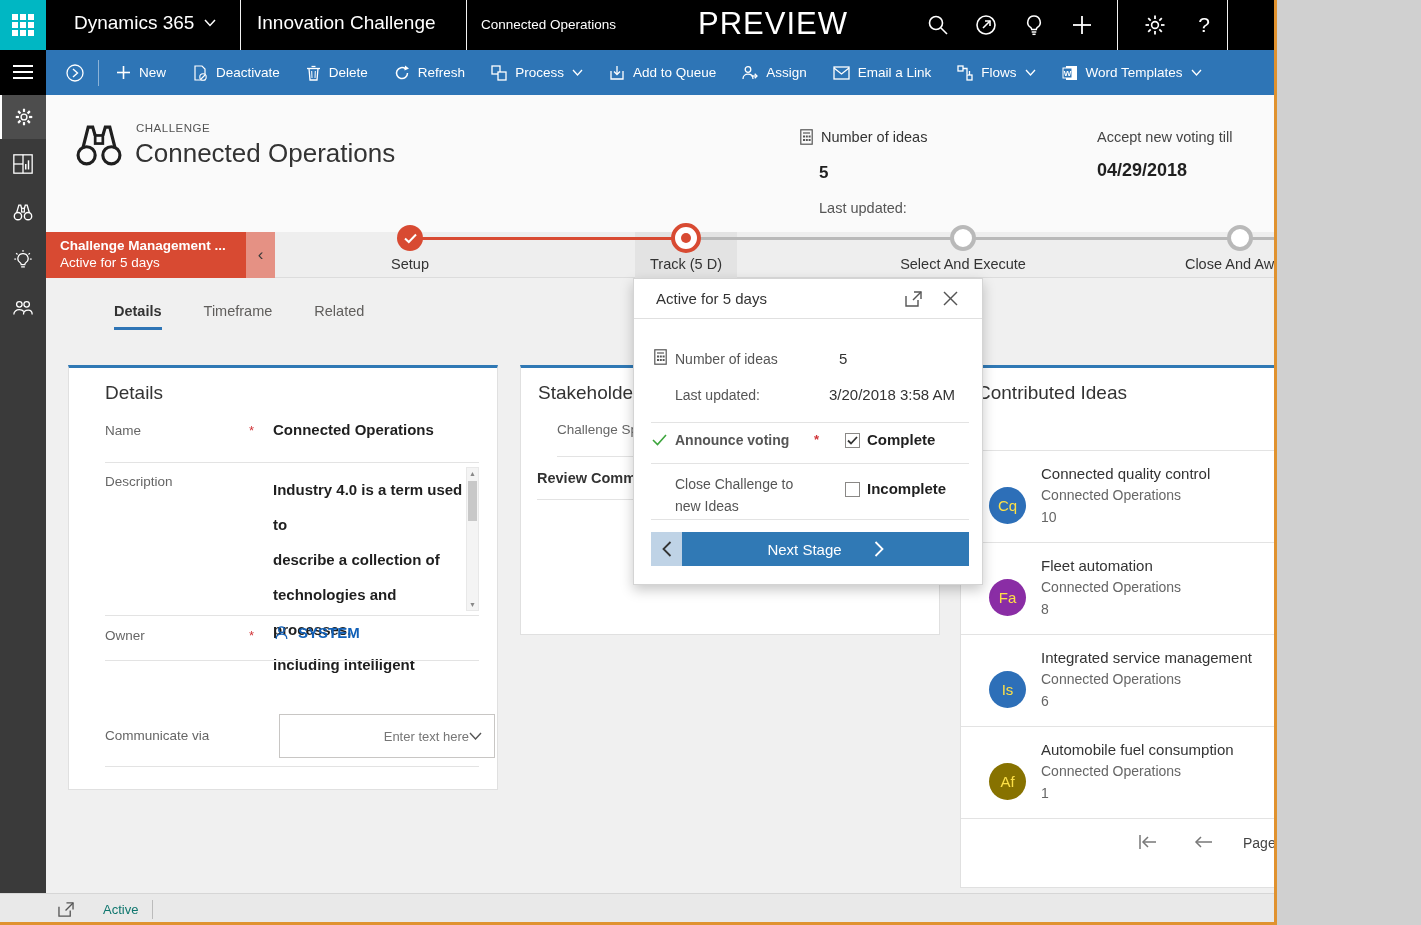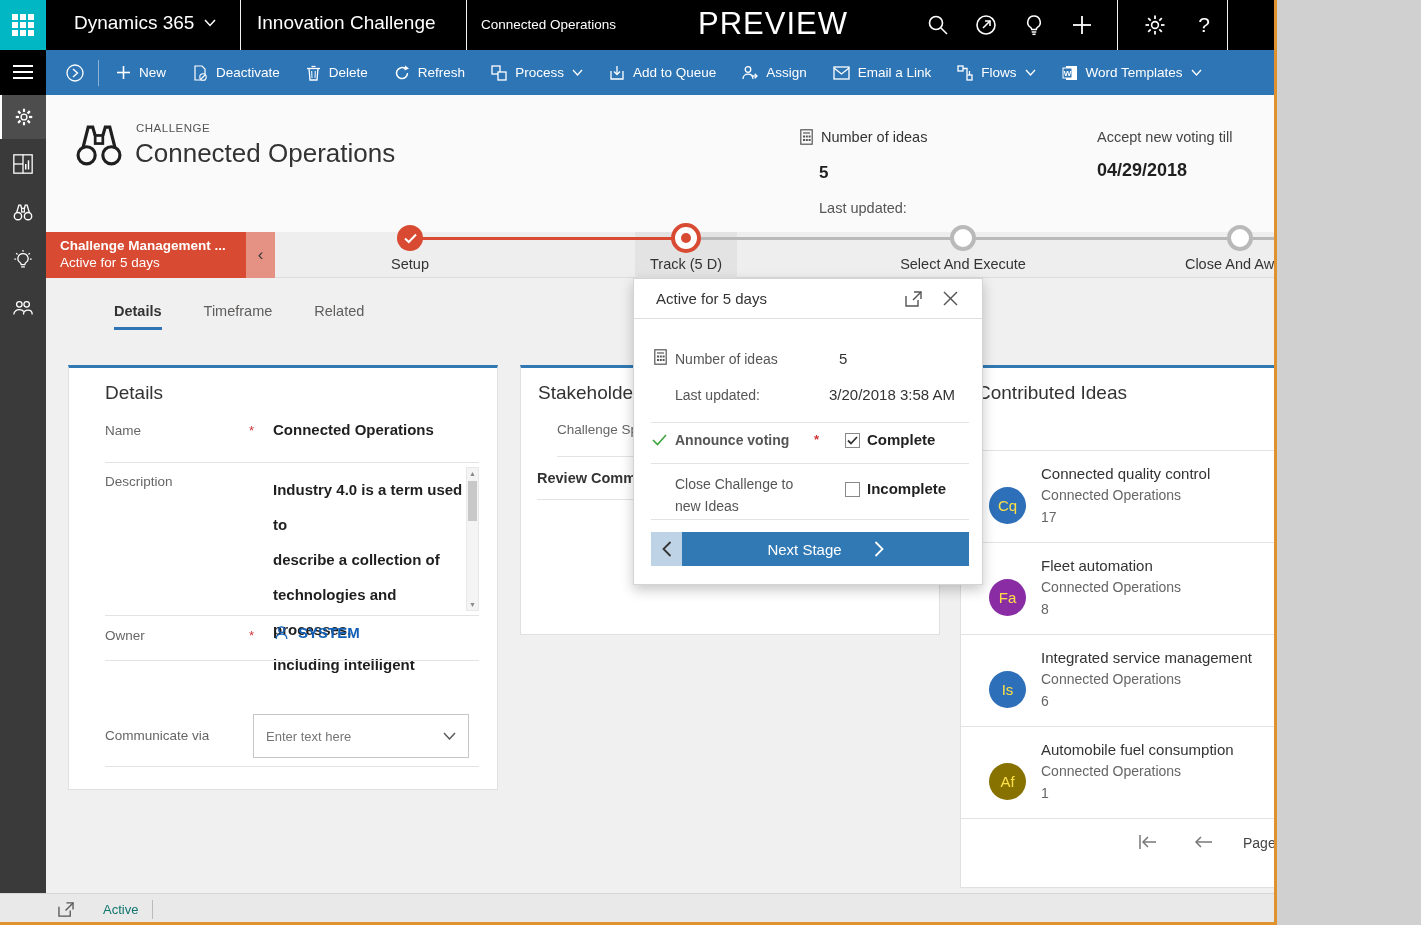--- a/index.html
+++ b/index.html
@@ -464,21 +464,21 @@
     <div class="lookup abs" style="left:204px; top:256px;">
       <svg width="17" height="17" viewBox="0 0 24 24">
           <circle cx="12" cy="8" r="4" fill="none" stroke="#1160b7" stroke-width="1.8"></circle>
           <path d="M4.5 21 c0-4.2 3.4-6.6 7.5-6.6 s7.5 2.4 7.5 6.6" fill="none" stroke="#1160b7" stroke-width="1.8"></path>
         </svg>
       <span>SYSTEM</span>
     </div>
     <div class="divider" style="left:36px; top:292px; width:374px;"></div>
 
     <div class="fld-label abs" style="left:36px; top:360px;">Communicate via</div>
-    <div class="combobox" style="left:184px; top:346px; width:216px; height:44px;">
+    <div class="combobox" style="left:210px; top:346px; width:216px; height:44px;text-align:right;">
       <span class="ph">Enter text here</span>
       <svg style="margin-right:12px;" width="13" height="8" viewBox="0 0 13 8">
           <polyline points="1,1 6.5,7 12,1" fill="none" stroke="#555" stroke-width="1.4"></polyline>
         </svg>
     </div>
     <div class="divider" style="left:36px; top:398px; width:374px;"></div>
   </div>
 
   <div class="card" style="left:520px; top:365px; width:420px; height:270px;">
     <div class="card-h abs" style="left:17px; top:14px;">Stakeholders</div>
@@ -490,21 +490,21 @@
 
   <div class="card" style="left:960px; top:365px; width:425px; height:523px;">
     <div class="card-h abs" style="left:16px; top:14px;">Contributed Ideas</div>
     <div class="more-icon abs" style="right:38px; top:52px;"></div>
     <div class="divider" style="left:16px; top:82px; width:393px;"></div>
 
     <div class="idea-row" style="top:83px;">
       <div class="avatar" style="background: rgb(45, 111, 184);">Cq</div>
       <div class="idea-title">Connected quality control</div>
       <div class="idea-sub">Connected Operations</div>
-      <div class="idea-count">17</div>
+      <div class="idea-count">10</div>
       <div class="more-icon idea-more"></div>
     </div>
     <div class="idea-row" style="top:175px;">
       <div class="avatar" style="background: rgb(138, 45, 165);">Fa</div>
       <div class="idea-title">Fleet automation</div>
       <div class="idea-sub">Connected Operations</div>
       <div class="idea-count">8</div>
       <div class="more-icon idea-more"></div>
     </div>
     <div class="idea-row" style="top:267px;">

